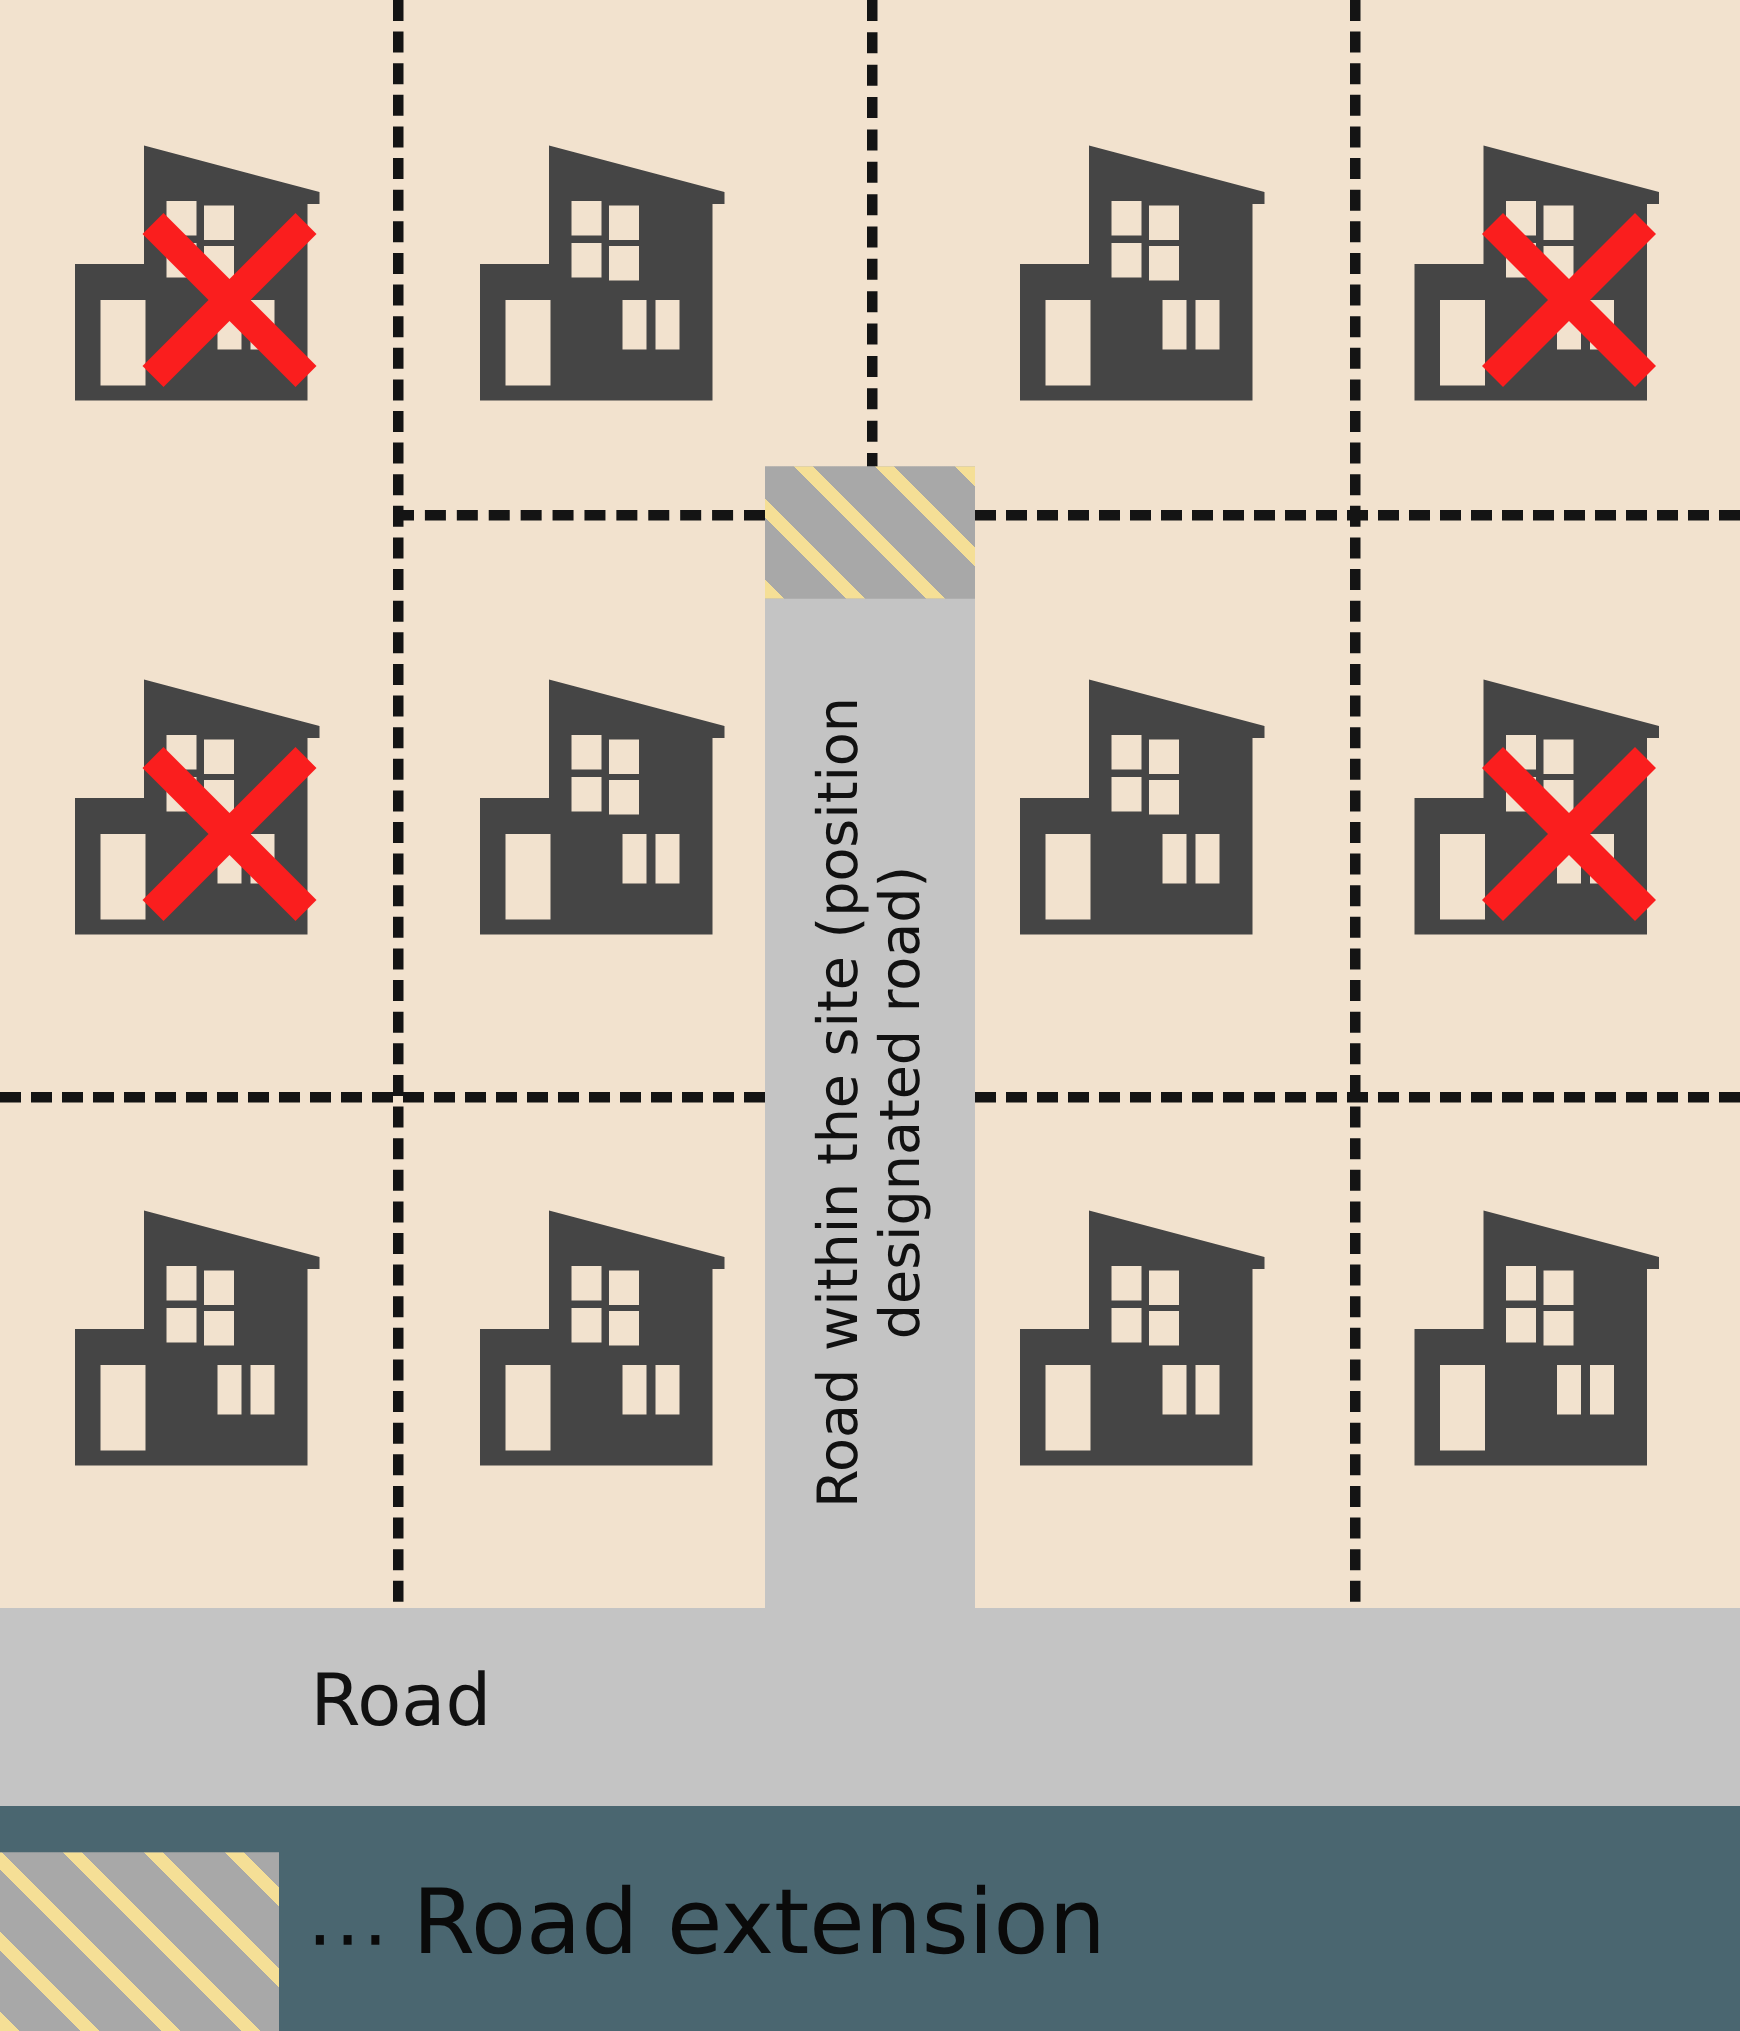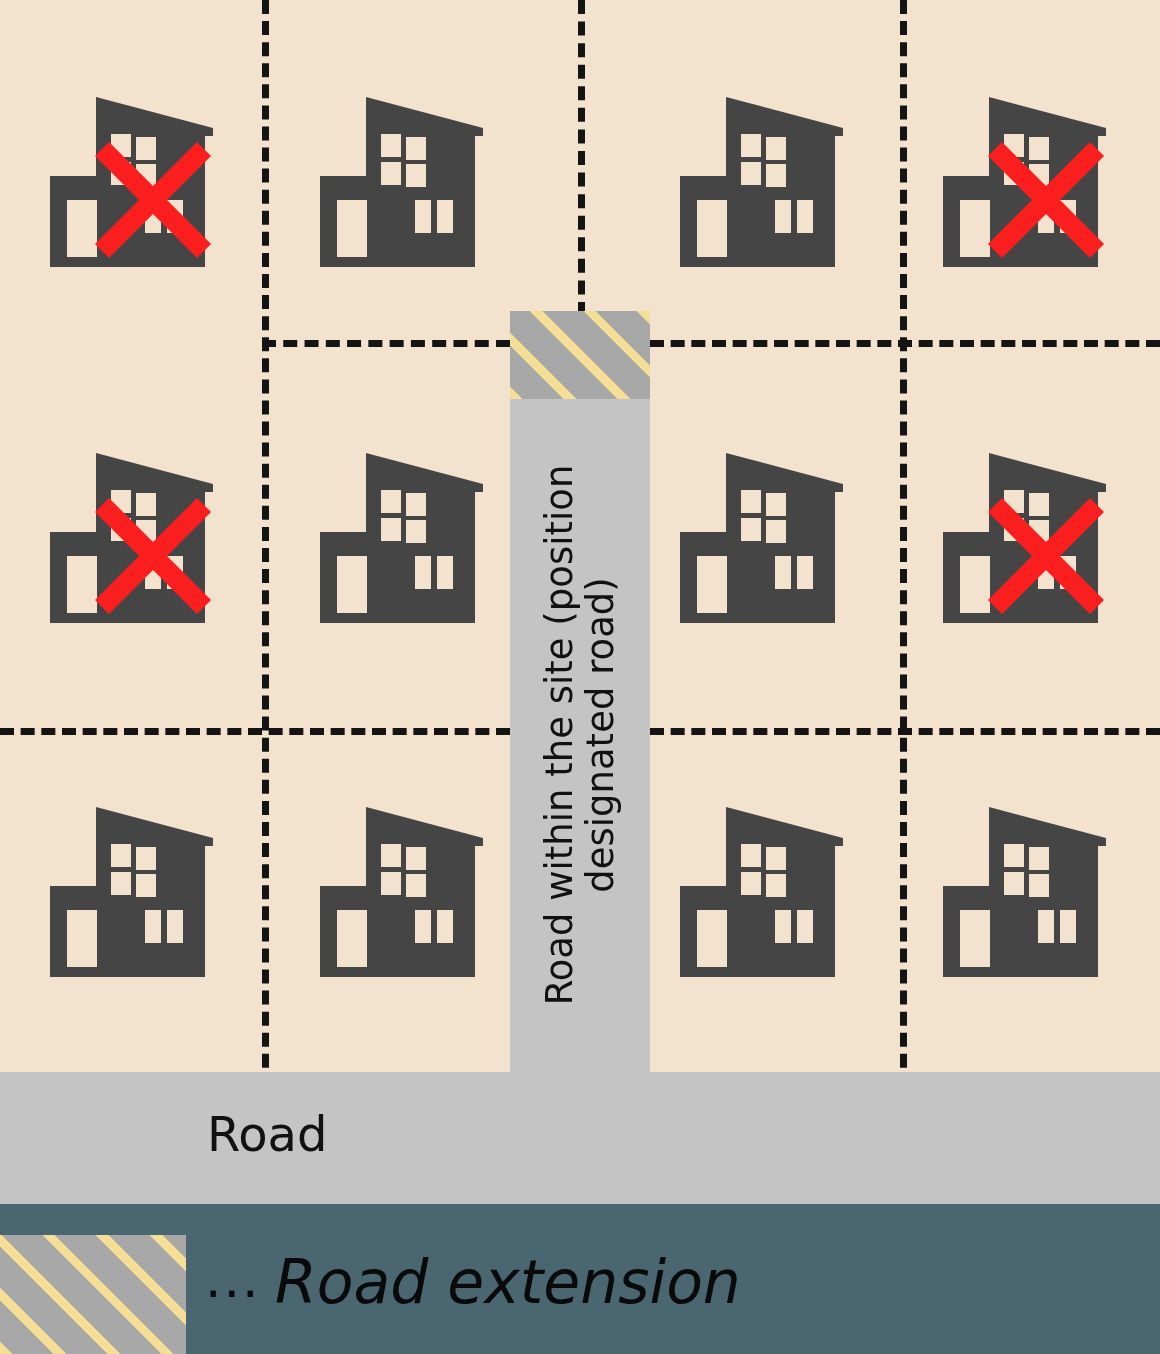--- a/index.html
+++ b/index.html
@@ -72,21 +72,21 @@
   }
   .legend-swatch{
     position:absolute;left:0;top:31px;width:186px;height:119px;
   }
   .legend-dots{
     position:absolute;left:205px;top:1268px;
     font-size:52px;color:#0A0A0A;line-height:1;letter-spacing:2px;
   }
   .legend-text{
     position:absolute;left:275px;top:1252px;
-    font-size:60px;color:#0A0A0A;line-height:1;font-style:italic;
+    font-size:60px;color:#0A0A0A;line-height:1;
   }
 </style>
 </head>
 <body>
 
 <div id="stage">
 
   <div class="site-bg"></div>
 
   <div id="lot-lines">

